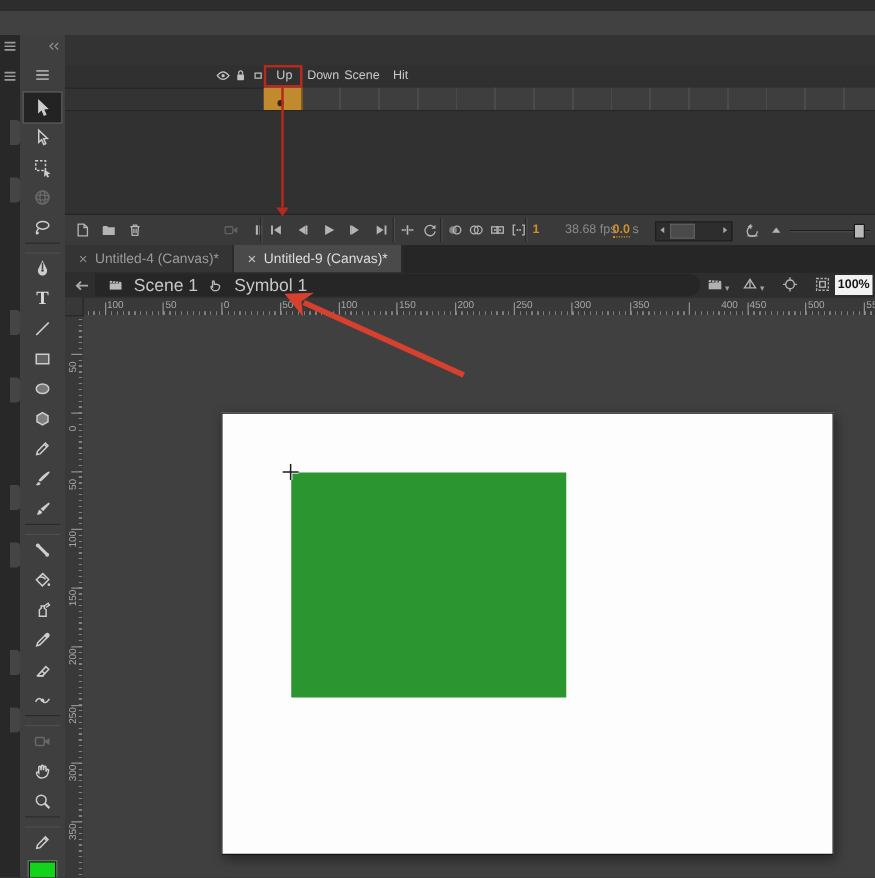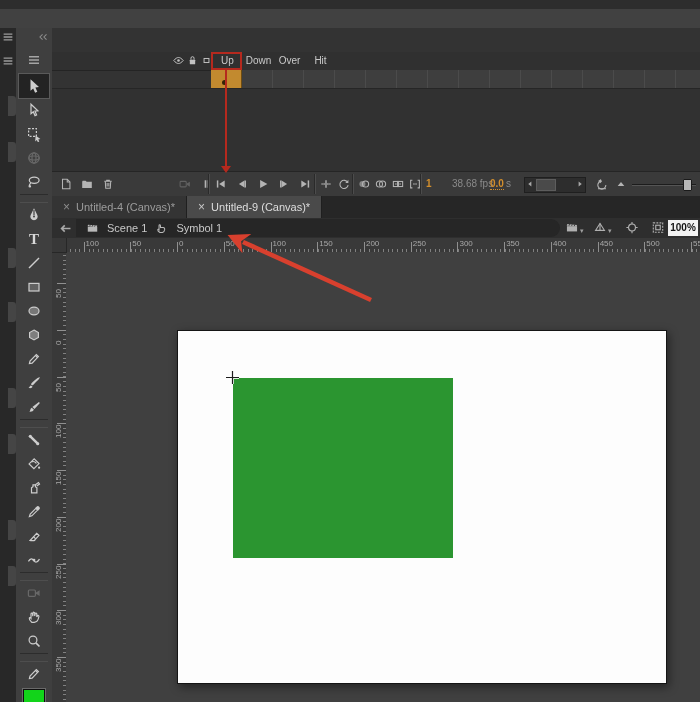--- a/index.html
+++ b/index.html
@@ -82,21 +82,21 @@
   .dx{font-size:12px;line-height:1;opacity:.85;}
   .dl{font-size:11px;}
 
   
   .edit-bar{left:52px;top:218px;width:648px;height:20px;background:#2e2e2e;border-bottom:1px solid #1e1e1e;}
   .ebk{position:absolute;left:6px;top:3px;width:15px;height:14px;color:#a9a9a9;}
   .crumb{position:absolute;left:24px;top:1px;width:484px;height:18px;background:#262626;border-radius:0 9px 9px 0;
          display:flex;align-items:center;gap:7px;padding-left:9px;box-sizing:border-box;}
   .ebi{width:15px;height:14px;color:#b9b9b9;}
   .ebi svg.ic{width:15px;height:14px;}
-  .ebt{font-size:11px;color:#c8c8c8;}
+  .ebt{font-size:14px;color:#c8c8c8;}
   .ebr{position:absolute;top:2px;width:17px;height:16px;color:#b0b0b0;}
   .ebr svg.ic{width:16px;height:15px;}
   .dd{position:absolute;top:9px;font-size:7px;color:#9f9f9f;}
   .zoombox{position:absolute;left:616px;top:2px;width:30px;height:16px;background:#f2f2f2;color:#141414;
            font-size:10px;font-weight:bold;text-align:center;line-height:16px;}
 
   
   .hruler{left:52px;top:238px;width:648px;height:14px;background:#393939;border-bottom:1px solid #272727;
     background-image:repeating-linear-gradient(90deg,#808080 0 1px,transparent 1px 4.673px);
     background-size:100% 3px;background-position:3.5px 100%;background-repeat:no-repeat;}
@@ -383,21 +383,21 @@
       <span class="hic abs" style="left:148px">
           <svg class="ic" viewBox="0 0 16 16">
             <g stroke="currentColor" fill="none" stroke-width="1.2">
               <rect x="5" y="5.5" width="6" height="5"></rect>
             </g>
           </svg>
         </span>
       <div class="fr-head abs" id="frameLabels">
           <div class="flabel" style="left: 0px; width: 31px;">Up</div>
           <div class="flabel" style="left: 31px; width: 31px;">Down</div>
-          <div class="flabel" style="left: 62px; width: 31px;">Over</div>
+          <div class="flabel" style="left: 62px; width: 31px;">Scene</div>
           <div class="flabel" style="left: 93px; width: 31px;">Hit</div>
         </div>
     </div>
 
     <div class="tl-layer abs">
       <div class="lframes abs">
         <div class="kfcell abs">
           <span class="kdot"></span>
         </div>
       </div>
@@ -675,21 +675,21 @@
       <div class="hlab" style="left: 267.25px;">150</div>
       <div class="htick" style="left: 311.98px;"></div>
       <div class="hlab" style="left: 313.98px;">200</div>
       <div class="htick" style="left: 358.71px;"></div>
       <div class="hlab" style="left: 360.71px;">250</div>
       <div class="htick" style="left: 405.44px;"></div>
       <div class="hlab" style="left: 407.44px;">300</div>
       <div class="htick" style="left: 452.17px;"></div>
       <div class="hlab" style="left: 454.17px;">350</div>
       <div class="htick" style="left: 498.9px;"></div>
-      <div class="hlab" style="left: 501px;">400</div>
+      <div class="hlab" style="left: 525px;">400</div>
       <div class="htick" style="left: 545.63px;"></div>
       <div class="hlab" style="left: 547.63px;">450</div>
       <div class="htick" style="left: 592.36px;"></div>
       <div class="hlab" style="left: 594.36px; text-align: center;">500</div>
       <div class="htick" style="left: 639.09px;"></div>
       <div class="hlab" style="left: 641.09px;">550</div>
     </div>
   <div class="corner abs"></div>
   <div class="vruler abs" id="vruler">
       <div class="vtick" style="top: 31.3px;"></div>

